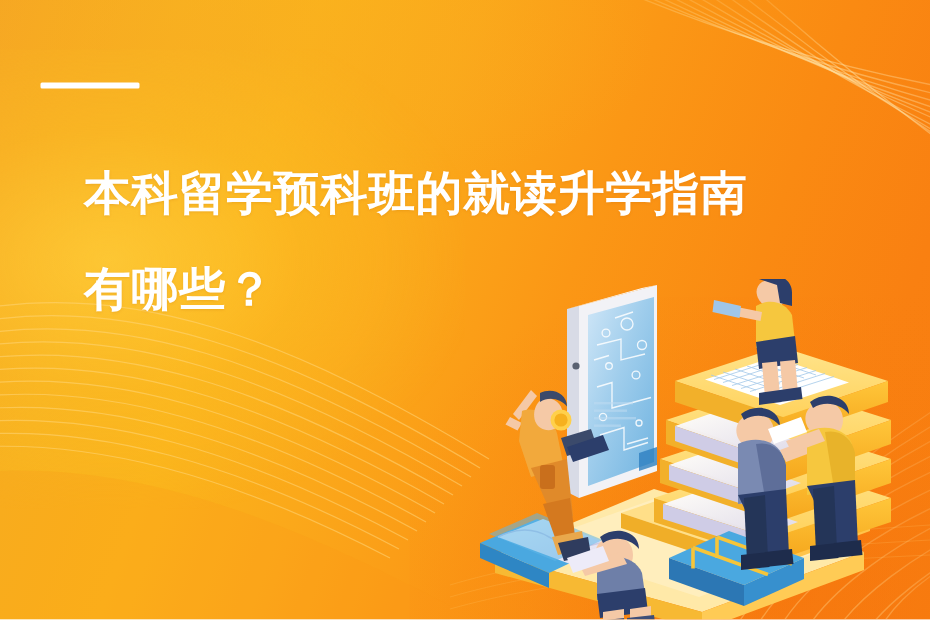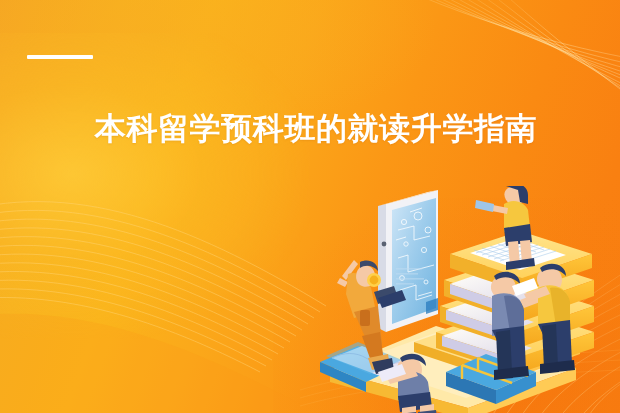--- a/index.html
+++ b/index.html
@@ -7,21 +7,20 @@
     margin: 0;
     padding: 0;
     background: #ffffff;
   }
   #banner {
     position: relative;
     width: 620px;
     height: 413px;
     overflow: hidden;
     font-family: "Liberation Sans", "DejaVu Sans", sans-serif;
-    text-align: center;
   }
 
   
   .bg-base {
     position: absolute;
     inset: 0;
     background: linear-gradient(110deg,
         #F5A623 0%,
         #F8B21F 16%,
         #FBB41B 28%,
@@ -185,20 +184,21 @@
         <path d="M300,398 C362,380 444,370 620,360"></path>
         <path d="M300,406 C364,388 448,378 620,370"></path>
       </g>
     </g>
   </svg>
 
   <div class="accent-rule"></div>
 
   <div class="headline">
     <span class="line">本科留学预科班的就读升学指南</span>
+    <span class="line">有哪些？</span>
   </div>
 
   <div class="illustration">
     <svg width="302" height="227" viewBox="0 0 302 227">
       <defs>
         <linearGradient id="screenG" x1="0" y1="0" x2="1" y2="1">
           <stop offset="0%" stop-color="#CFE6F7"></stop>
           <stop offset="45%" stop-color="#9FCDEC"></stop>
           <stop offset="100%" stop-color="#6FB3E0"></stop>
         </linearGradient>

